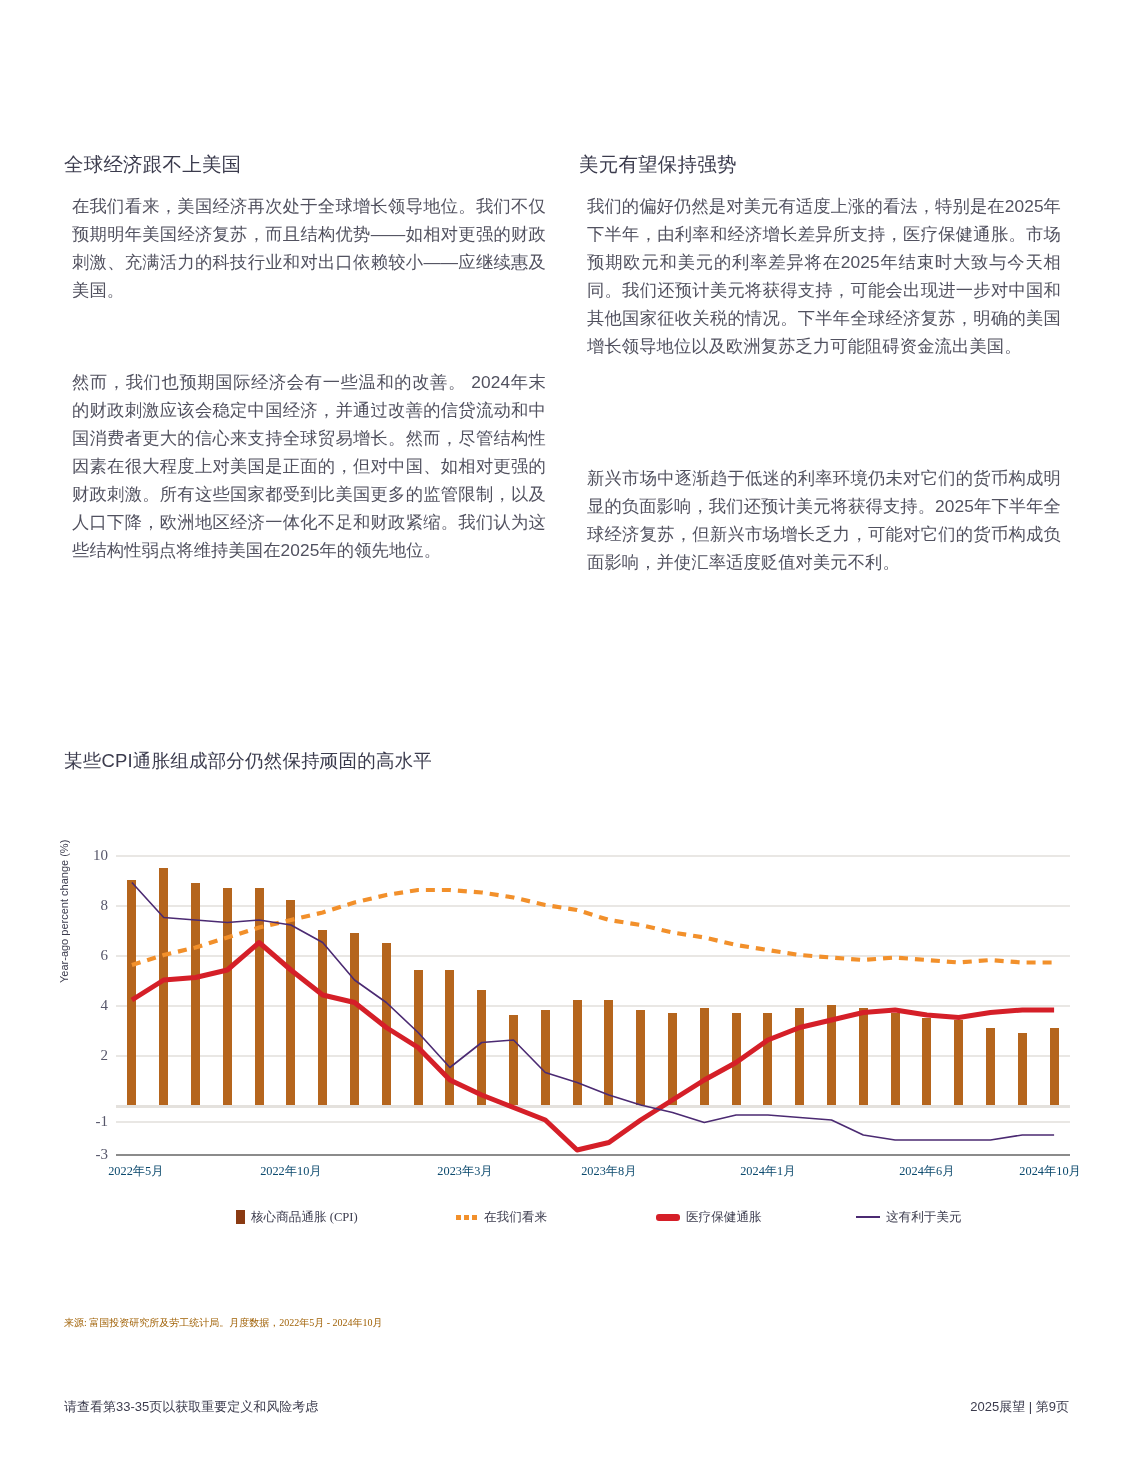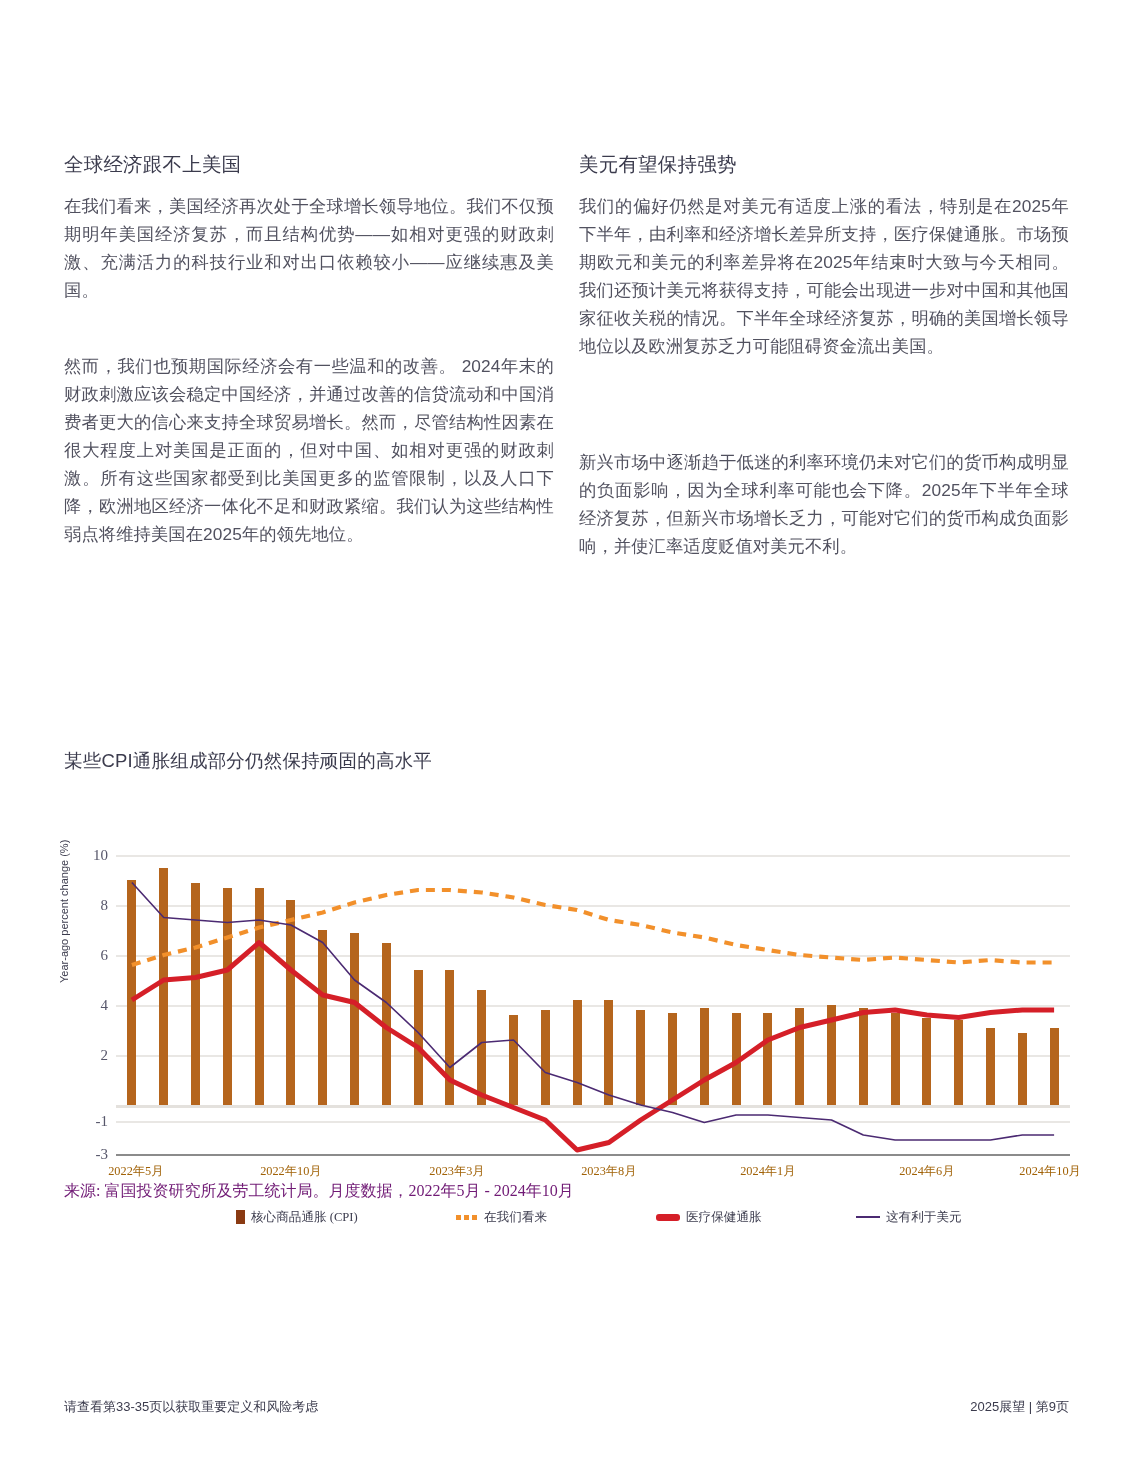--- a/index.html
+++ b/index.html
@@ -27,21 +27,21 @@
     color:#3b3b4d;
     margin:0 0 14px 0;
     font-weight:400;
     line-height:1.45;
     letter-spacing:0.2px;
   }
   .para {
     font-size:17.3px;
     line-height:1.62;
     color:#51515f;
-    margin:0;
+    margin:8px;
     text-align:justify;
     text-justify:inter-ideograph;
     letter-spacing:0.1px;
   }
   .spacer-a { height:48px; }
   .spacer-b { height:88px; }
 
   
   .chart-block { position:absolute; left:64px; top:748px; width:1006px; }
   .chart-title {
@@ -99,21 +99,21 @@
 
   .xticks {
     position:absolute;
     left:52px; top:360px;
     width:954px; height:20px;
   }
   .xtick {
     position:absolute;
     transform:translateX(-50%);
     font-size:12.3px;
-    color:#a16207;
+    color:#0c4a6e;
     font-family:"Liberation Serif", serif;
     white-space:nowrap;
   }
 
   .legend {
     position:absolute;
     left:52px; top:404px;
     width:954px;
     display:flex;
     align-items:center;
@@ -122,23 +122,23 @@
   .leg-label { font-family:"Liberation Serif", serif; }
   .swatch { margin-right:6px; display:inline-block; }
   .sw-bar { width:9px; height:14px; background:#8a3a12; }
   .sw-dash { width:22px; height:5px; position:relative; }
   .sw-dash i { position:absolute; top:0; height:5px; width:5px; background:#f2902b; }
   .sw-thick { width:24px; height:7px; background:#d51f28; border-radius:3px; }
   .sw-thin { width:24px; height:2px; background:#4b2a72; }
 
   .source {
     position:absolute;
-    left:64px; top:1181px;
-    font-size:16px;
-    color:#701a75;
+    left:64px; top:1316px;
+    font-size:10px;
+    color:#a16207;
     font-family:"Liberation Serif", serif;
   }
 
   
   .footer {
     position:absolute;
     left:64px; top:1398px;
     width:1005px;
     display:flex;
     justify-content:space-between;
@@ -157,21 +157,21 @@
       <h2 class="col-title">全球经济跟不上美国</h2>
       <p class="para">在我们看来，美国经济再次处于全球增长领导地位。我们不仅预期明年美国经济复苏，而且结构优势——如相对更强的财政刺激、充满活力的科技行业和对出口依赖较小——应继续惠及美国。</p>
       <div class="spacer-a"></div>
       <p class="para">然而，我们也预期国际经济会有一些温和的改善。 2024年末的财政刺激应该会稳定中国经济，并通过改善的信贷流动和中国消费者更大的信心来支持全球贸易增长。然而，尽管结构性因素在很大程度上对美国是正面的，但对中国、如相对更强的财政刺激。所有这些国家都受到比美国更多的监管限制，以及人口下降，欧洲地区经济一体化不足和财政紧缩。我们认为这些结构性弱点将维持美国在2025年的领先地位。</p>
     </div>
 
     <div class="col">
       <h2 class="col-title">美元有望保持强势</h2>
       <p class="para">我们的偏好仍然是对美元有适度上涨的看法，特别是在2025年下半年，由利率和经济增长差异所支持，医疗保健通胀。市场预期欧元和美元的利率差异将在2025年结束时大致与今天相同。我们还预计美元将获得支持，可能会出现进一步对中国和其他国家征收关税的情况。下半年全球经济复苏，明确的美国增长领导地位以及欧洲复苏乏力可能阻碍资金流出美国。</p>
       <div class="spacer-b"></div>
-      <p class="para">新兴市场中逐渐趋于低迷的利率环境仍未对它们的货币构成明显的负面影响，因为全球利率可能也会下降。2025年下半年全球经济复苏，但新兴市场增长乏力，可能对它们的货币构成负面影响，并使汇率适度贬值对美元不利。</p>
+      <p class="para">新兴市场中逐渐趋于低迷的利率环境仍未对它们的货币构成明显的负面影响，我们还预计美元将获得支持。2025年下半年全球经济复苏，但新兴市场增长乏力，可能对它们的货币构成负面影响，并使汇率适度贬值对美元不利。</p>
     </div>
 
   </div>
 
   <div class="chart-block">
     <div class="chart-title">某些CPI通胀组成部分仍然保持顽固的高水平</div>
 
     <div class="chart-area">
       <div class="ylabel">Year-ago percent change (%)</div>
       <div class="plot" id="plot">
@@ -222,21 +222,21 @@
           <div class="bar" style="left: 933.6px; height: 77.5px; bottom: 51px; background: rgb(181, 101, 29);"></div>
           <svg class="svg-lines" viewBox="0 0 954 301">
             <polyline points="15.90,110.00 47.70,100.00 79.50,92.50 111.30,82.50 143.10,72.50 174.90,65.00 206.70,57.50 238.50,47.50 270.30,40.00 302.10,35.00 333.90,35.00 365.70,37.50 397.50,42.50 429.30,50.00 461.10,55.00 492.90,65.00 524.70,70.00 556.50,77.50 588.30,82.50 620.10,90.00 651.90,95.00 683.70,100.00 715.50,102.50 747.30,105.00 779.10,102.50 810.90,105.00 842.70,107.50 874.50,105.00 906.30,107.50 938.10,107.50" fill="none" stroke="#f2902b" stroke-width="4.2" stroke-linejoin="round" stroke-linecap="butt" stroke-dasharray="9,7"></polyline>
             <polyline points="15.90,145.00 47.70,125.00 79.50,122.50 111.30,115.00 143.10,87.50 174.90,115.00 206.70,140.00 238.50,147.50 270.30,172.50 302.10,192.50 333.90,225.00 365.70,240.00 397.50,252.50 429.30,265.00 461.10,295.00 492.90,287.50 524.70,265.00 556.50,245.00 588.30,225.00 620.10,207.50 651.90,185.00 683.70,172.50 715.50,165.00 747.30,157.50 779.10,155.00 810.90,160.00 842.70,162.50 874.50,157.50 906.30,155.00 938.10,155.00" fill="none" stroke="#d51f28" stroke-width="5" stroke-linejoin="round" stroke-linecap="butt"></polyline>
             <polyline points="15.90,27.50 47.70,62.50 79.50,65.00 111.30,67.50 143.10,65.00 174.90,70.00 206.70,87.50 238.50,125.00 270.30,147.50 302.10,177.50 333.90,212.50 365.70,187.50 397.50,185.00 429.30,217.50 461.10,227.50 492.90,240.00 524.70,250.00 556.50,257.50 588.30,267.50 620.10,260.00 651.90,260.00 683.70,262.50 715.50,265.00 747.30,280.00 779.10,285.00 810.90,285.00 842.70,285.00 874.50,285.00 906.30,280.00 938.10,280.00" fill="none" stroke="#4b2a72" stroke-width="1.6" stroke-linejoin="round" stroke-linecap="butt"></polyline>
           </svg>
         </div>
       <div class="xticks" id="xticks">
           <div class="xtick" style="left: 19.9px;">2022年5月</div>
           <div class="xtick" style="left: 174.9px;">2022年10月</div>
-          <div class="xtick" style="left: 341px;">2023年3月</div>
+          <div class="xtick" style="left: 349px;">2023年3月</div>
           <div class="xtick" style="left: 492.9px;">2023年8月</div>
           <div class="xtick" style="left: 651.9px;">2024年1月</div>
           <div class="xtick" style="left: 810.9px;">2024年6月</div>
           <div class="xtick" style="left: 934.1px;">2024年10月</div>
         </div>
       <div class="legend" id="legend" style="position: absolute; height: 20px;">
           <div class="leg-item" style="position: absolute; left: 120px;">
             <span class="swatch sw-bar" style="background: rgb(138, 58, 18);"></span>
             <span class="leg-label">核心商品通胀 (CPI)</span>
           </div>

